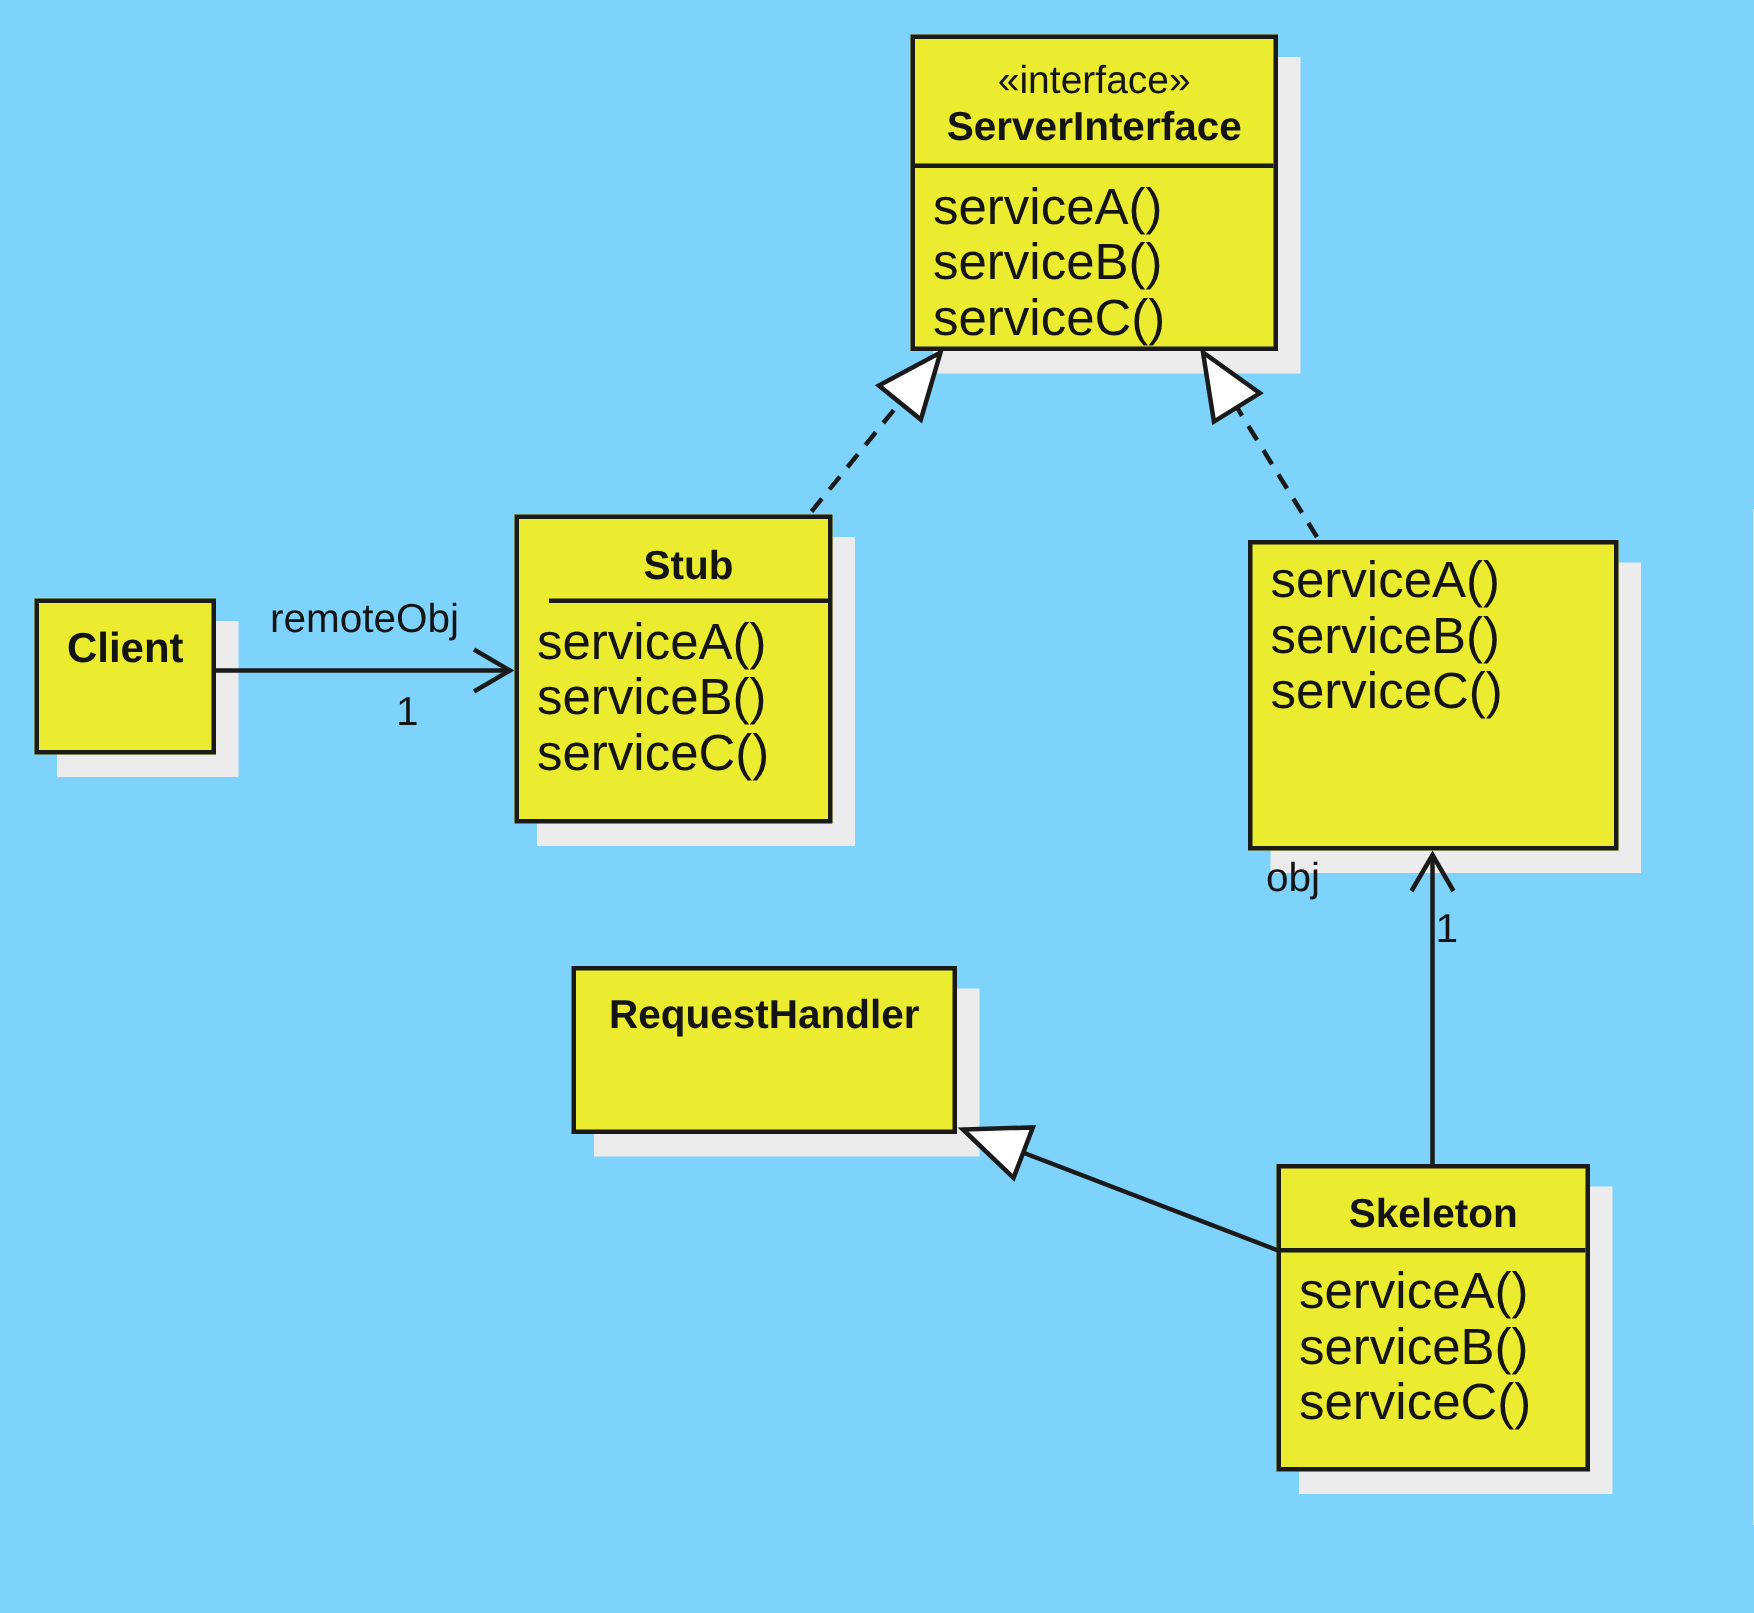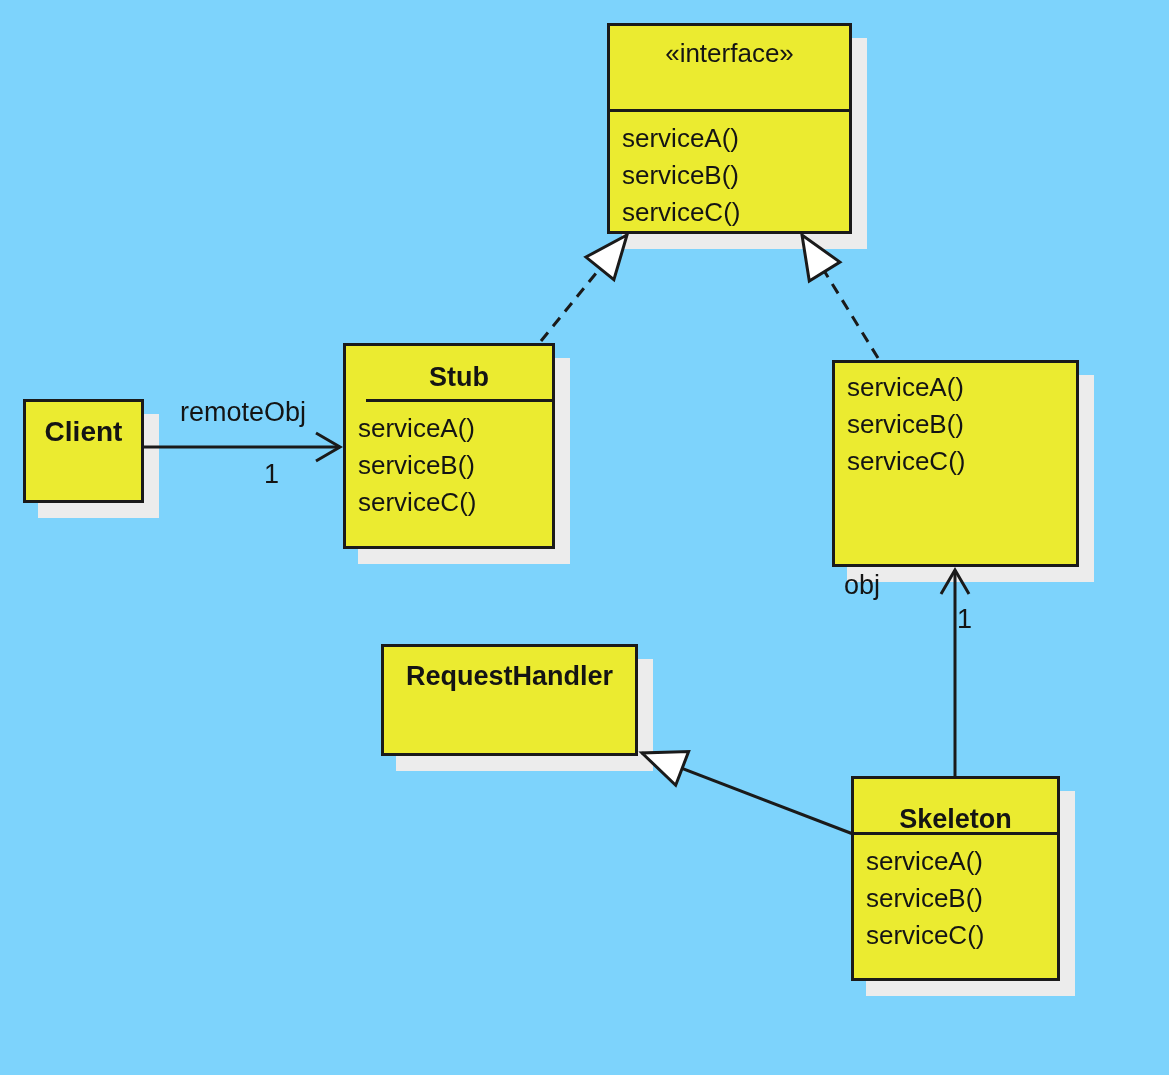--- a/index.html
+++ b/index.html
@@ -30,21 +30,21 @@
     line-height:32px;
     text-align:center;
   }
   .stereotype{
     font-size:26px;
     line-height:30px;
     text-align:center;
   }
   .uml-body{padding:8px 0 0 12px;}
   .method{
-    font-size:26px;
+    font-size:34px;
     line-height:37px;
     white-space:nowrap;
   }
   .edge-label{
     position:absolute;
     font-size:27px;
     line-height:28px;
     text-align:left;
     z-index:4;
     white-space:nowrap;
@@ -73,20 +73,21 @@
     <line x1="541" y1="341" x2="627" y2="235" stroke="#1a1a1a" stroke-width="3" stroke-dasharray="11,8" marker-end="url(#hollowTriangle)"></line>
     <line x1="878" y1="358" x2="802" y2="235" stroke="#1a1a1a" stroke-width="3" stroke-dasharray="11,8" marker-end="url(#hollowTriangle)"></line>
     <line x1="853" y1="834" x2="642" y2="753" stroke="#1a1a1a" stroke-width="3" marker-end="url(#hollowTriangle)"></line>
     <line x1="144" y1="447" x2="340" y2="447" stroke="#1a1a1a" stroke-width="3" marker-end="url(#openArrow)"></line>
     <line x1="955" y1="776" x2="955" y2="570" stroke="#1a1a1a" stroke-width="3" marker-end="url(#openArrow)"></line>
   </svg>
 
   <div class="uml-class" style="left:607px;top:23px;width:245px;height:211px;">
     <div class="uml-head" style="height:86px;padding-top:12px;">
       <div class="stereotype">«interface»</div>
+      <div class="cls-name">ServerInterface</div>
     </div>
     <div class="uml-body">
       <div class="method">serviceA()</div>
       <div class="method">serviceB()</div>
       <div class="method">serviceC()</div>
     </div>
   </div>
 
   <div class="uml-class" style="left:343px;top:343px;width:212px;height:206px;">
     <div class="uml-head" style="height:56px;padding-top:15px;margin-left:20px;">
@@ -109,21 +110,21 @@
 
   <div class="uml-class" style="left:381px;top:644px;width:257px;height:112px;">
     <div class="cls-name" style="padding-top:13px;">RequestHandler</div>
   </div>
 
   <div class="uml-class" style="left:23px;top:399px;width:121px;height:104px;">
     <div class="cls-name" style="padding-top:14px;font-size:28px;">Client</div>
   </div>
 
   <div class="uml-class" style="left:851px;top:776px;width:209px;height:205px;">
-    <div class="uml-head" style="height:56px;padding-top:24px;">
+    <div class="uml-head" style="height:56px;padding-top:14px;">
       <div class="cls-name">Skeleton</div>
     </div>
     <div class="uml-body">
       <div class="method">serviceA()</div>
       <div class="method">serviceB()</div>
       <div class="method">serviceC()</div>
     </div>
   </div>
 
   <div class="edge-label" style="left:180px;top:398px;width:160px;">remoteObj</div>

